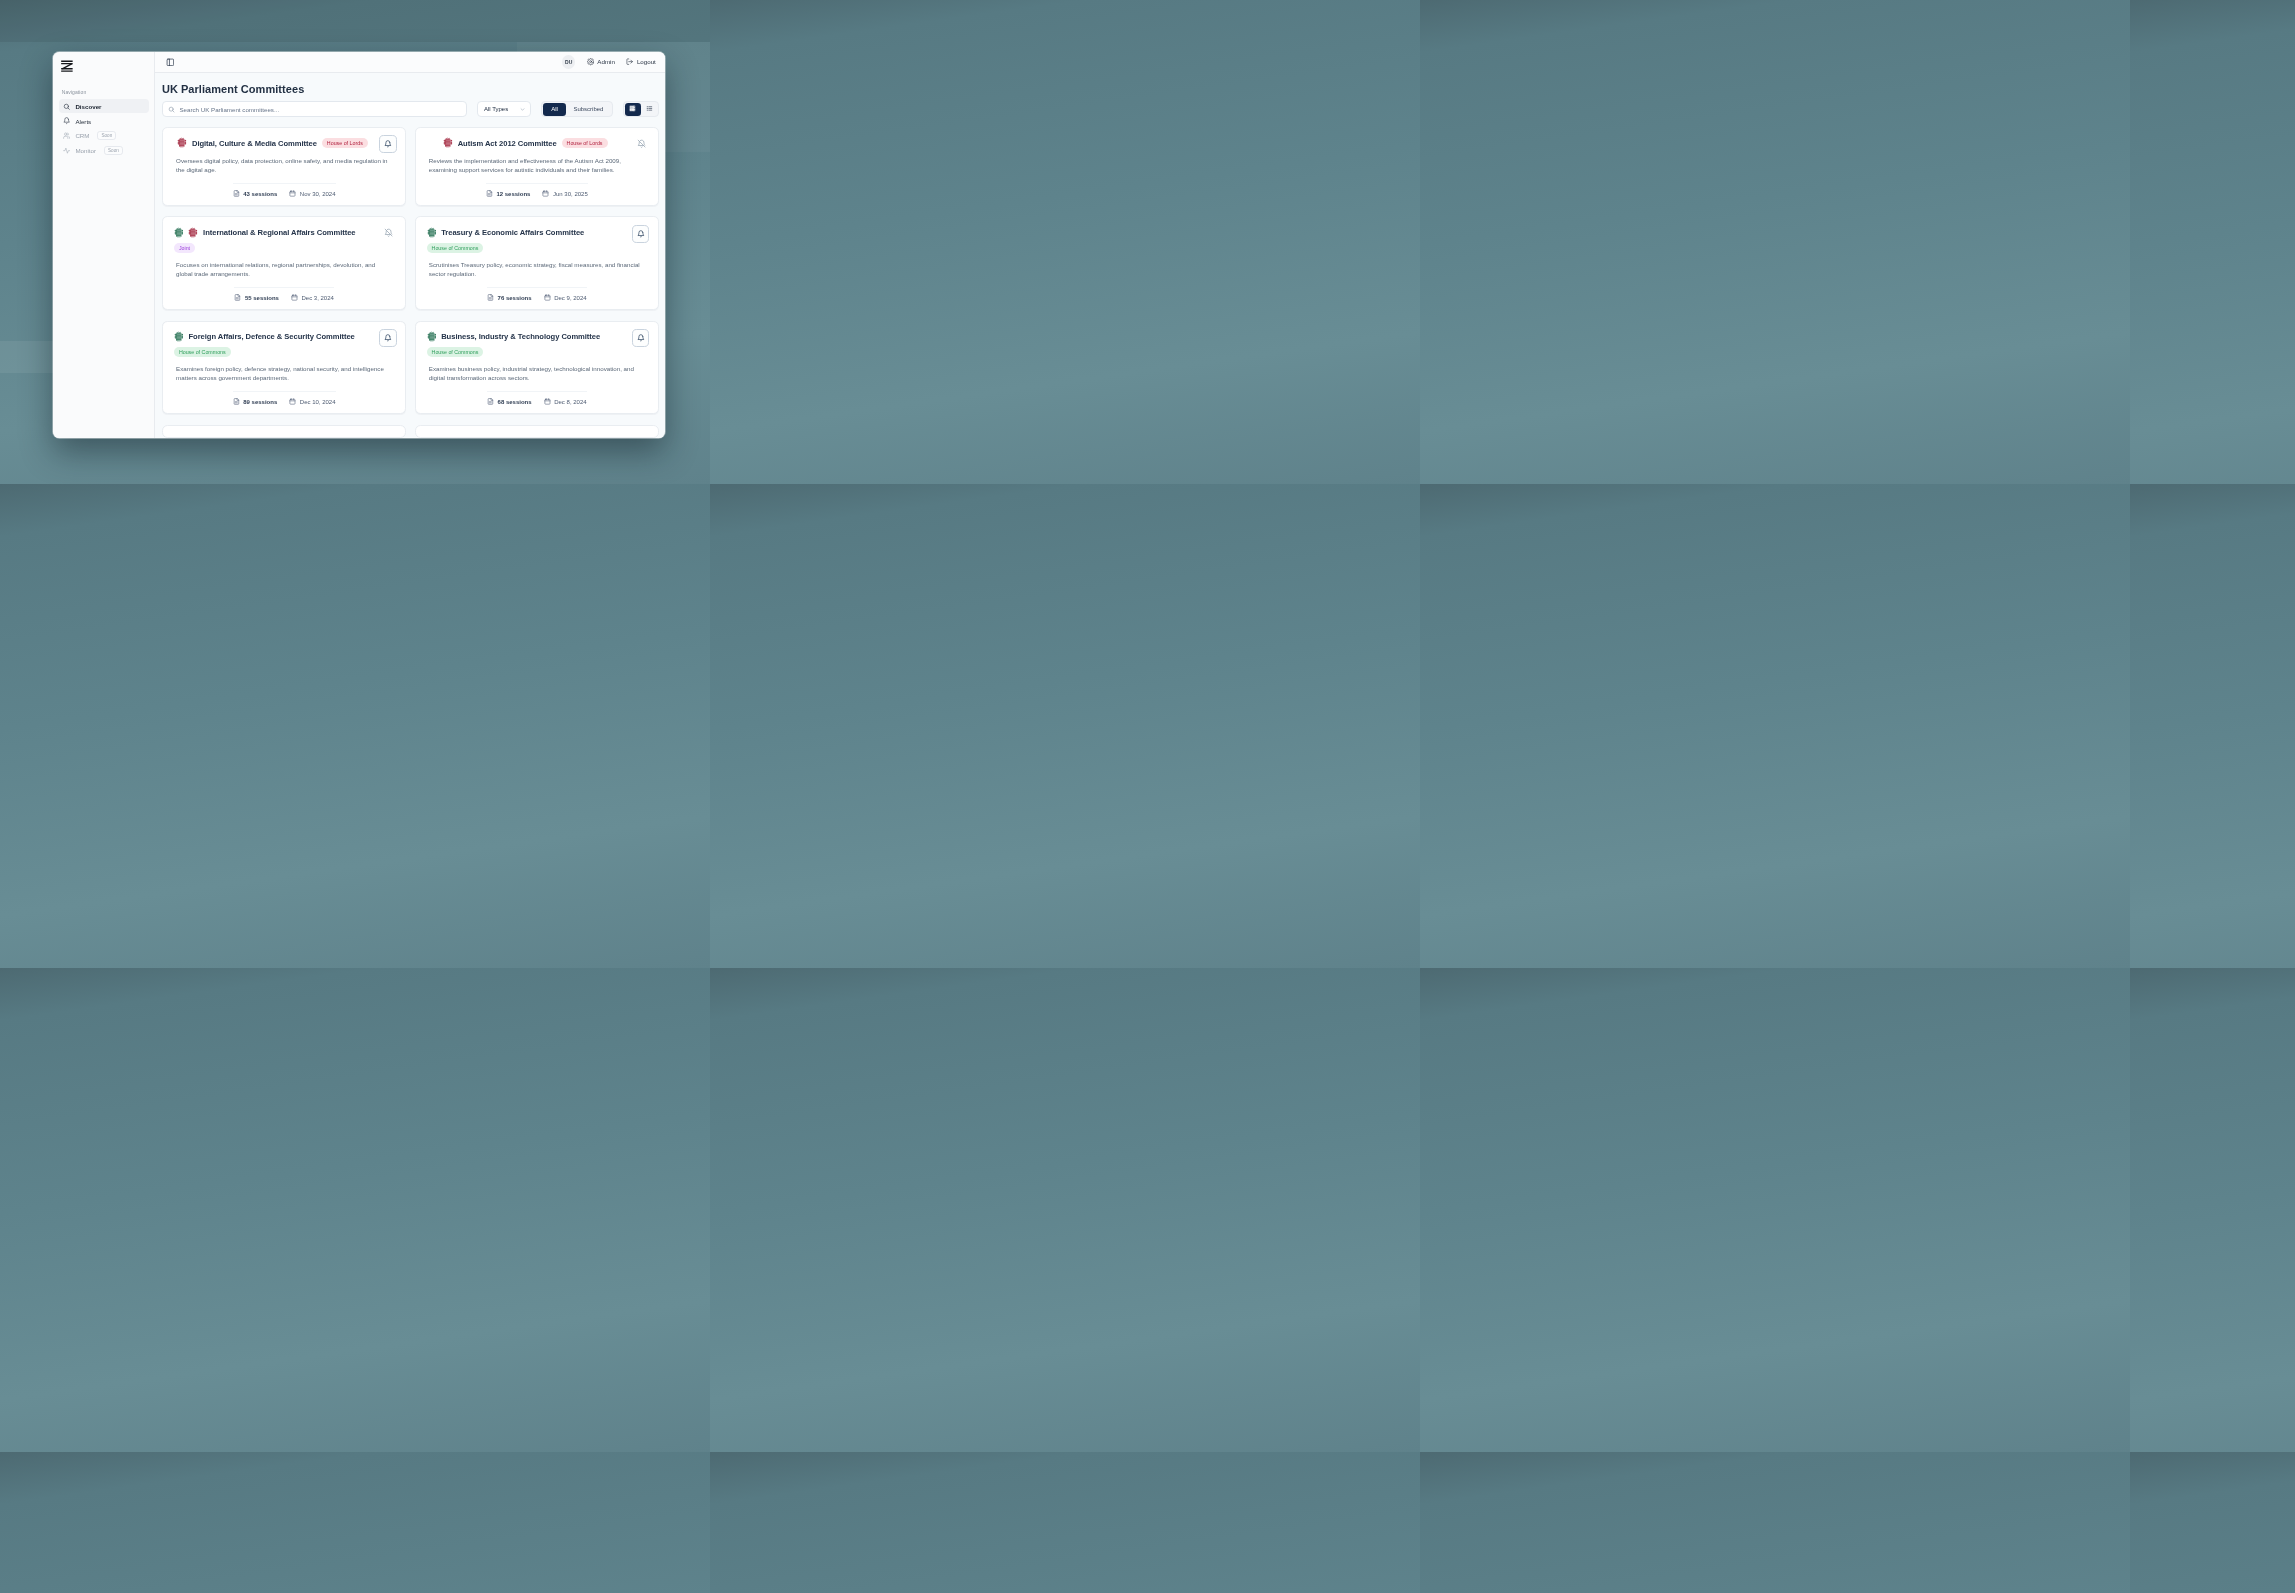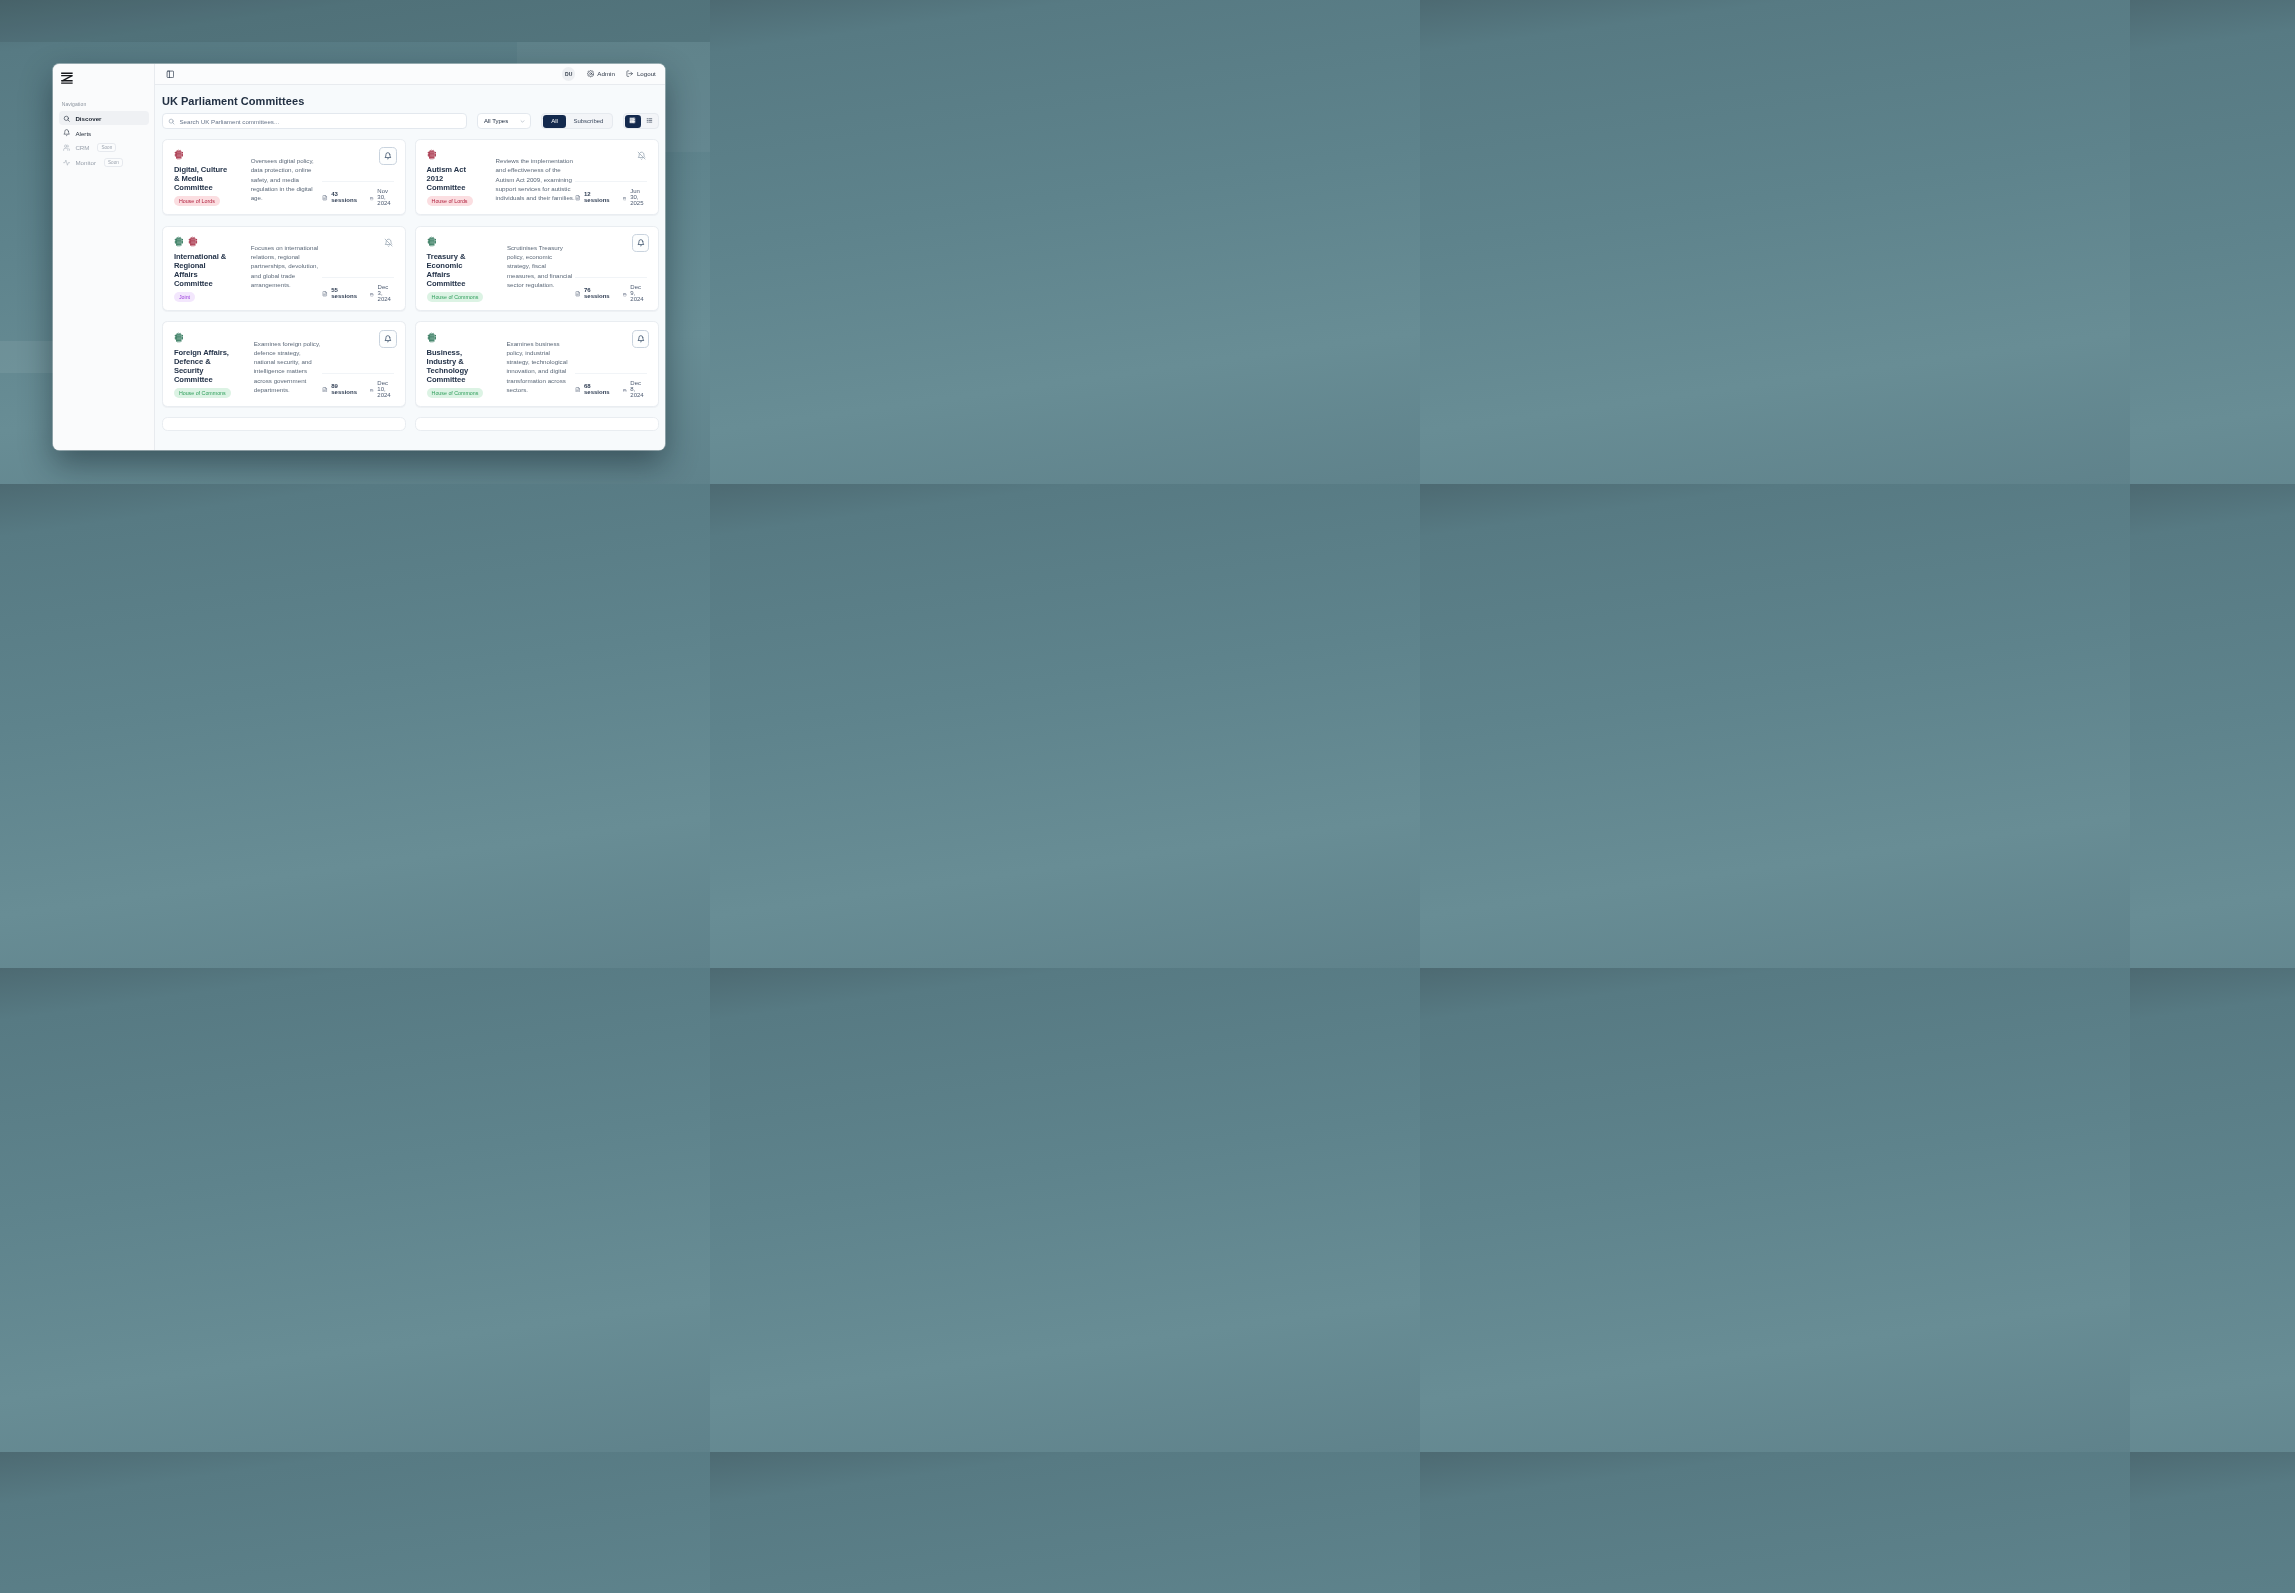--- a/index.html
+++ b/index.html
@@ -10,21 +10,21 @@
     position:relative;
     color:#233044;
   }
   .bg-block{ position:absolute; pointer-events:none; }
   .bg-b1{ left:0; top:0; width:100%; height:42px; background:rgba(0,0,0,.07); }
   .bg-b2{ left:0; top:341px; width:60px; height:32px; background:rgba(255,255,255,.07); }
   .bg-b3{ right:0; top:42px; width:193px; height:110px; background:rgba(255,255,255,.04); }
 
   
   .window{
-    position:absolute; left:53px; top:64px; width:612px; height:386px;
+    position:absolute; left:53px; top:52px; width:612px; height:386px;
     background:#e5e5e5; border-radius:6.4px; overflow:hidden;
     box-shadow:0 0 0 0.9px rgba(255,255,255,.38), 0 13.8px 32px rgba(10,25,34,.45);
     display:flex;
   }
 
   
   .sidebar{ width:102px; flex:0 0 102px; background:#fafbfc; border-right:0.5px solid #e8ebef; padding:6.4px 5.5px; }
   .logo{ width:13.8px; height:13.8px; margin:0.9px 0 15.6px 1.8px; color:#16181c; }
   .nav-label{ font-size:5px; color:#8b939e; margin:0 0 4.6px 3.2px; letter-spacing:0.1px; }
   .nav-item{ display:flex; align-items:center; gap:5px; height:14.2px; padding:0 4.6px; border-radius:3.7px; margin-bottom:0.5px; font-size:6.2px; color:#27303d; cursor:pointer; }
@@ -56,21 +56,21 @@
   .segmented{ height:16px; background:#f3f5f8; border:0.5px solid #e6eaef; border-radius:4.1px; padding:0.9px; display:flex; align-items:stretch; }
   .seg-btn{ border-radius:3.2px; padding:0 7.8px; display:flex; align-items:center; font-size:6px; color:#3d4a5f; cursor:pointer; }
   .seg-btn.active{ background:#13294d; color:#fff; font-weight:500; }
   .view-toggle{ height:16px; background:#f3f5f8; border:0.5px solid #e6eaef; border-radius:4.1px; padding:0.9px; display:flex; gap:0.9px; }
   .view-btn{ width:15.6px; border-radius:3.2px; display:flex; align-items:center; justify-content:center; color:#2c3a4e; cursor:pointer; }
   .view-btn.active{ background:#13294d; color:#fff; }
   .view-btn svg{ width:6.9px; height:6.9px; }
 
   
   .grid{ display:grid; grid-template-columns:1fr 1fr; gap:10.6px 8.3px; margin-top:9.2px; }
-  .card{ position:relative; background:#fff; border:0.5px solid #e9edf1; border-radius:5.5px; padding:9.6px 11px 7.8px; display:flex; box-shadow:0 0.5px 0.9px rgba(16,24,40,.04); cursor:pointer; }
+  .card{ position:relative; background:#fff; border:0.5px solid #e9edf1; border-radius:5.5px; padding:9.6px 11px 7.8px; display:flex; flex-direction:column; box-shadow:0 0.5px 0.9px rgba(16,24,40,.04); cursor:pointer;align-items:center; }
   .card-head{ display:flex; flex-wrap:wrap; align-items:center; gap:4.1px 5px; padding-right:23px; }
   .pt-icon{ width:9.6px; height:11.5px; flex:0 0 9.6px; }
   .card-title{ font-size:7.6px; font-weight:700; color:#25344a; letter-spacing:-0.05px; }
   .badge{ font-size:5.3px; padding:2.1px 5px; border-radius:459px; white-space:nowrap; }
   .badge-lords{ background:#fbdee1; color:#b01e3c; }
   .badge-commons{ background:#dcf3e4; color:#2e9e5b; }
   .badge-joint{ background:#f3e7fd; color:#9a3bdb; }
   .bell-btn{ position:absolute; top:7.8px; right:8.7px; width:17.4px; height:17.4px; border-radius:4.6px; border:0.5px solid #c9d3de; background:#fdfefe; display:flex; align-items:center; justify-content:center; color:#17304f; cursor:pointer; }
   .bell-btn svg{ width:7.8px; height:7.8px; }
   .bell-off{ position:absolute; top:11px; right:12px; width:9.2px; height:9.2px; color:#9aa7b5; cursor:pointer; }

